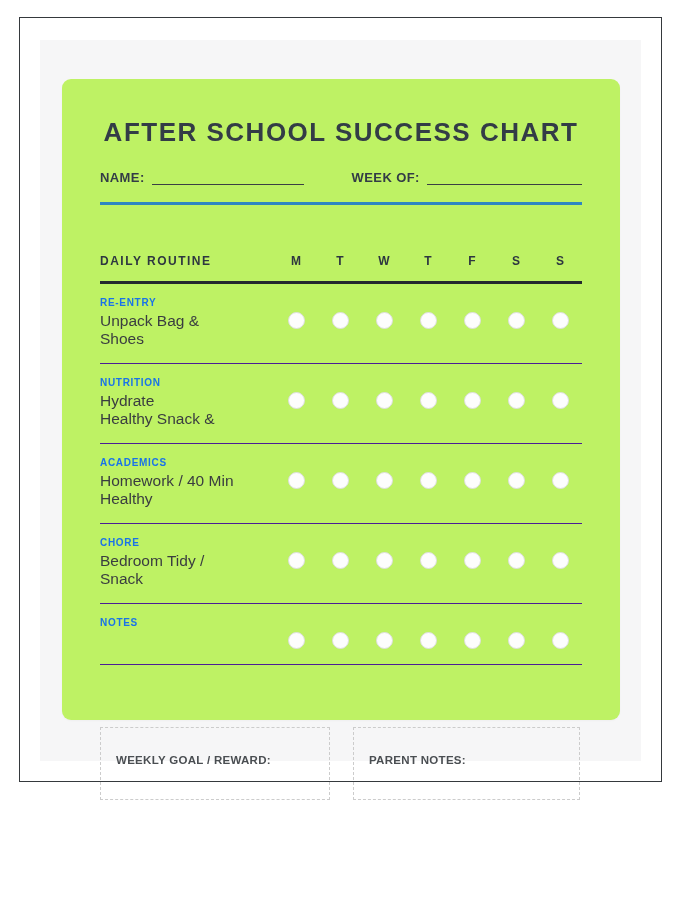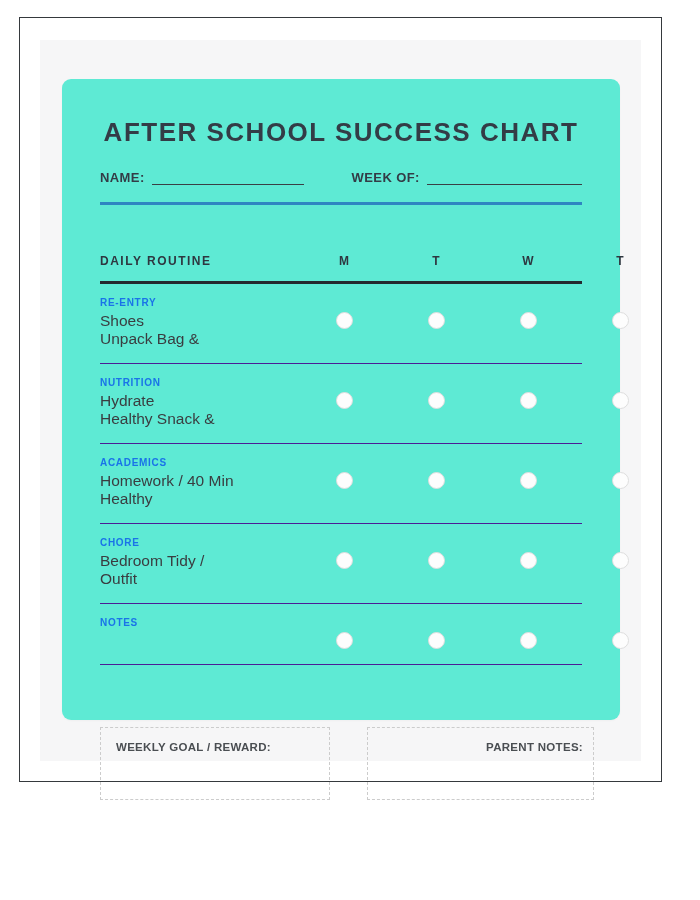--- a/index.html
+++ b/index.html
@@ -7,59 +7,59 @@
               font-family:"Liberation Sans", sans-serif; position:relative; overflow:hidden; }
 
   
   .page-frame { position:absolute; left:19px; top:17px; width:643px; height:765px;
                 border:1.5px solid #35393d; background:transparent; }
 
   .gray-panel { position:absolute; left:40px; top:40px; width:601px; height:721px;
                 background:#f6f6f7; }
 
   .card { position:absolute; left:62px; top:79px; width:558px; height:641px;
-          background:#5eead4; border-radius:9px; padding:0 38px;
+          background:#bef264; border-radius:9px; padding:0 38px;
           box-shadow:0 1px 2px rgba(0,0,0,0.03); }
 
   .title { margin-top:38px; text-align:center; font-size:26px; font-weight:bold;
            letter-spacing:1.5px; color:#333c46; white-space:nowrap; }
 
   .fields-row { display:flex; align-items:flex-end; margin-top:22px;
                 font-size:13px; font-weight:bold; color:#333c46; letter-spacing:.4px; }
   .field-group { display:flex; align-items:flex-start; }
   .field-group.week { flex:1; margin-left:48px; }
   .write-line { border-bottom:1.5px solid #3a3f44; height:15px; margin-left:7px; }
   .write-line.name { width:152px; }
   .write-line.week { flex:1; }
 
   .blue-rule { margin-top:17px; height:3px; background:#2e86c1; }
 
-  .grid-7 { display:grid; grid-template-columns:174px repeat(7, 44px);gap:48px; }
+  .grid-7 { display:grid; grid-template-columns:174px repeat(7, 44px); }
 
   .table-header { margin-top:40px; padding:9px 0 13px; border-bottom:3px solid #24292e;
                   align-items:center; }
   .th-label { font-size:12px; font-weight:bold; letter-spacing:1.5px; color:#2e3740; }
   .th-day { font-size:12px; font-weight:bold; color:#2e3740; text-align:center; }
 
   .routine-row { padding:13px 0 15px; border-bottom:1px solid #4c1d95; }
   .row-text { padding-right:10px; }
   .cat { font-size:10px; line-height:11px; font-weight:bold; color:#1a73e8;
          letter-spacing:.7px; margin-bottom:4px; }
   .task { font-size:15.5px; line-height:18px; color:#3a3d40; }
   .task span { display:block; }
   .circle-cell { display:flex; justify-content:center; align-items:flex-start;
                  padding-top:15px; }
   .circle { width:17px; height:17px; border-radius:50%;
             border:1px solid #dedede; background:#fdfdfd; cursor:pointer; }
 
   .dash-box { position:absolute; top:727px; height:73px; border:1px dashed #cccccc;
               background:transparent; padding:13px 10px 0 15px; }
   .dash-box.goal  { left:100px; width:230px; }
-  .dash-box.notes { left:367px; width:227px;text-align:right; }
-  .dash-label { font-size:11.5px; font-weight:bold; color:#4a4e52; letter-spacing:.3px; }
+  .dash-box.notes { left:353px; width:227px; }
+  .dash-label { font-size:11.5px; font-weight:bold; color:#4a4e52; letter-spacing:.3px;margin-top:13px; }
 </style>
 </head>
 <body>
 
 <div class="page-frame"></div>
 <div class="gray-panel"></div>
 
 <div class="card">
 
   <div class="title">AFTER SCHOOL SUCCESS CHART</div>
@@ -87,22 +87,22 @@
     <div class="th-day">S</div>
     <div class="th-day">S</div>
   </div>
 
   <div>
 
     <div class="grid-7 routine-row">
       <div class="row-text">
         <div class="cat">RE-ENTRY</div>
         <div class="task">
+          <span>Unpack Bag &amp;</span>
           <span>Shoes</span>
-          <span>Unpack Bag &amp;</span>
         </div>
       </div>
       <div class="circle-cell">
           <div class="circle"></div>
         </div>
       <div class="circle-cell">
           <div class="circle"></div>
         </div>
       <div class="circle-cell">
           <div class="circle"></div>
@@ -181,21 +181,21 @@
       <div class="circle-cell">
           <div class="circle"></div>
         </div>
     </div>
 
     <div class="grid-7 routine-row">
       <div class="row-text">
         <div class="cat">CHORE</div>
         <div class="task">
           <span>Bedroom Tidy /</span>
-          <span>Outfit</span>
+          <span>Snack</span>
         </div>
       </div>
       <div class="circle-cell">
           <div class="circle"></div>
         </div>
       <div class="circle-cell">
           <div class="circle"></div>
         </div>
       <div class="circle-cell">
           <div class="circle"></div>

